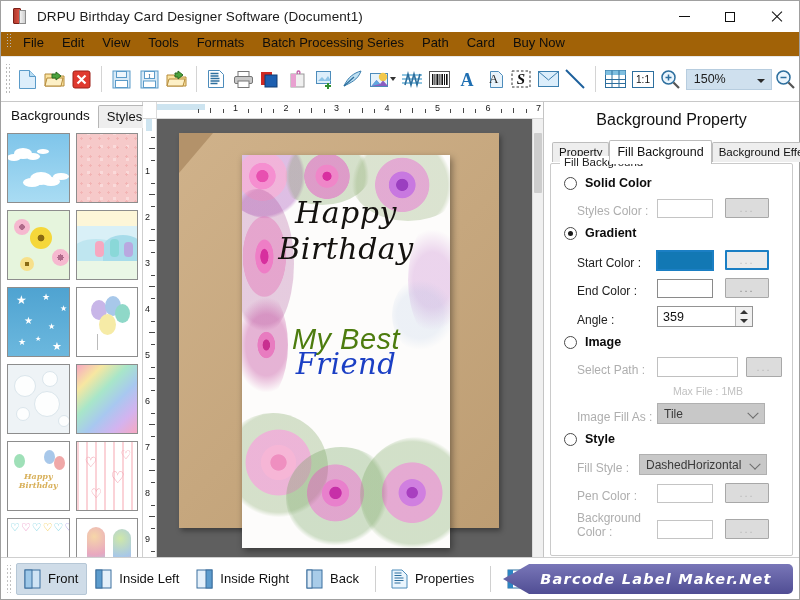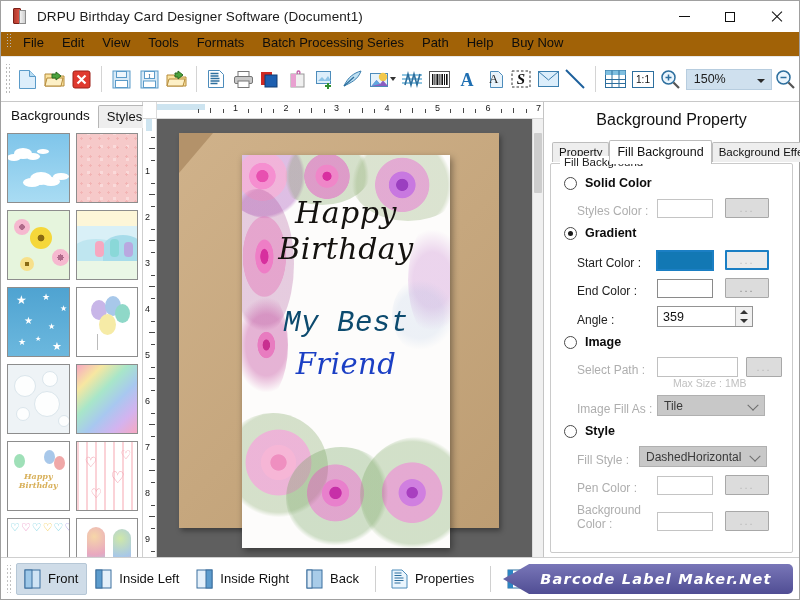--- a/index.html
+++ b/index.html
@@ -205,22 +205,22 @@
   .card-text { position: absolute; left: 0; right: 0; text-align: center; }
   .hb1 {
     top: 40px; font-family: "DejaVu Serif", serif; font-style: italic;
     font-size: 30px; color: #14120f; letter-spacing: .5px;
   }
   .hb2 {
     top: 76px; font-family: "DejaVu Serif", serif; font-style: italic;
     font-size: 30px; color: #14120f; letter-spacing: .5px;
   }
   .mb1 {
-    top: 152px; font-family: Liberation Mono, monospace; font-style: italic;
-    font-size: 29px; color: #0c4a6e; letter-spacing: .5px;
+    top: 168px; font-family: Liberation Sans, sans-serif; font-style: italic;
+    font-size: 29px; color: #4d7c0f; letter-spacing: .5px;
   }
   .mb2 {
     top: 192px; font-family: "DejaVu Serif", serif; font-style: italic;
     font-size: 29px; color: #1b3fc4; letter-spacing: .5px;
   }
   .sb-v {
     width: 11px; background: #f0f0f0; border-left: 1px solid #dcdcdc; position: relative;
   }
   .sb-v .th { position: absolute; left: 1px; right: 1px; top: 14px; height: 60px; background: #cdcdcd; border-radius: 1px; }
 
@@ -354,21 +354,21 @@
 
   <div class="menubar">
     <div class="menu-grip"></div>
     <div class="menu-item">File</div>
     <div class="menu-item">Edit</div>
     <div class="menu-item">View</div>
     <div class="menu-item">Tools</div>
     <div class="menu-item">Formats</div>
     <div class="menu-item">Batch Processing Series</div>
     <div class="menu-item">Path</div>
-    <div class="menu-item">Help</div>
+    <div class="menu-item">Card</div>
     <div class="menu-item">Buy Now</div>
   </div>
 
   <div class="toolbar">
     <div class="tb-grip"></div>
 
     <div class="tbtn">
       <span>
         <svg width="19" height="21" viewBox="0 0 19 21">
             <path d="M1.5 1.5h10l6 6v12h-16z" fill="#ddeefb" stroke="#5b9bc9"></path>
@@ -818,26 +818,26 @@
                   <i class="tri-d"></i>
                 </div>
             </span>
           </span>
         </div>
 
         <div class="row">
           <span class="radio"></span>
           <span class="radio-label">Image</span>
         </div>
-        <div class="row" style="margin-bottom:4px">
+        <div class="row" style="margin-bottom:12px">
           <span class="lbl dim">Select Path :</span>
           <span class="textbox dim"></span>
           <span class="dots dim" style="margin-left:8px;width:36px">...</span>
         </div>
-        <div class="hint">Max Size : 1MB</div>
+        <div class="hint">Max File : 1MB</div>
         <div class="row">
           <span class="lbl dim">Image Fill As :</span>
           <span class="combo" style="width:108px">
             <span class="cv">Tile</span>
             <span class="cc"></span>
           </span>
         </div>
 
         <div class="row">
           <span class="radio"></span>

